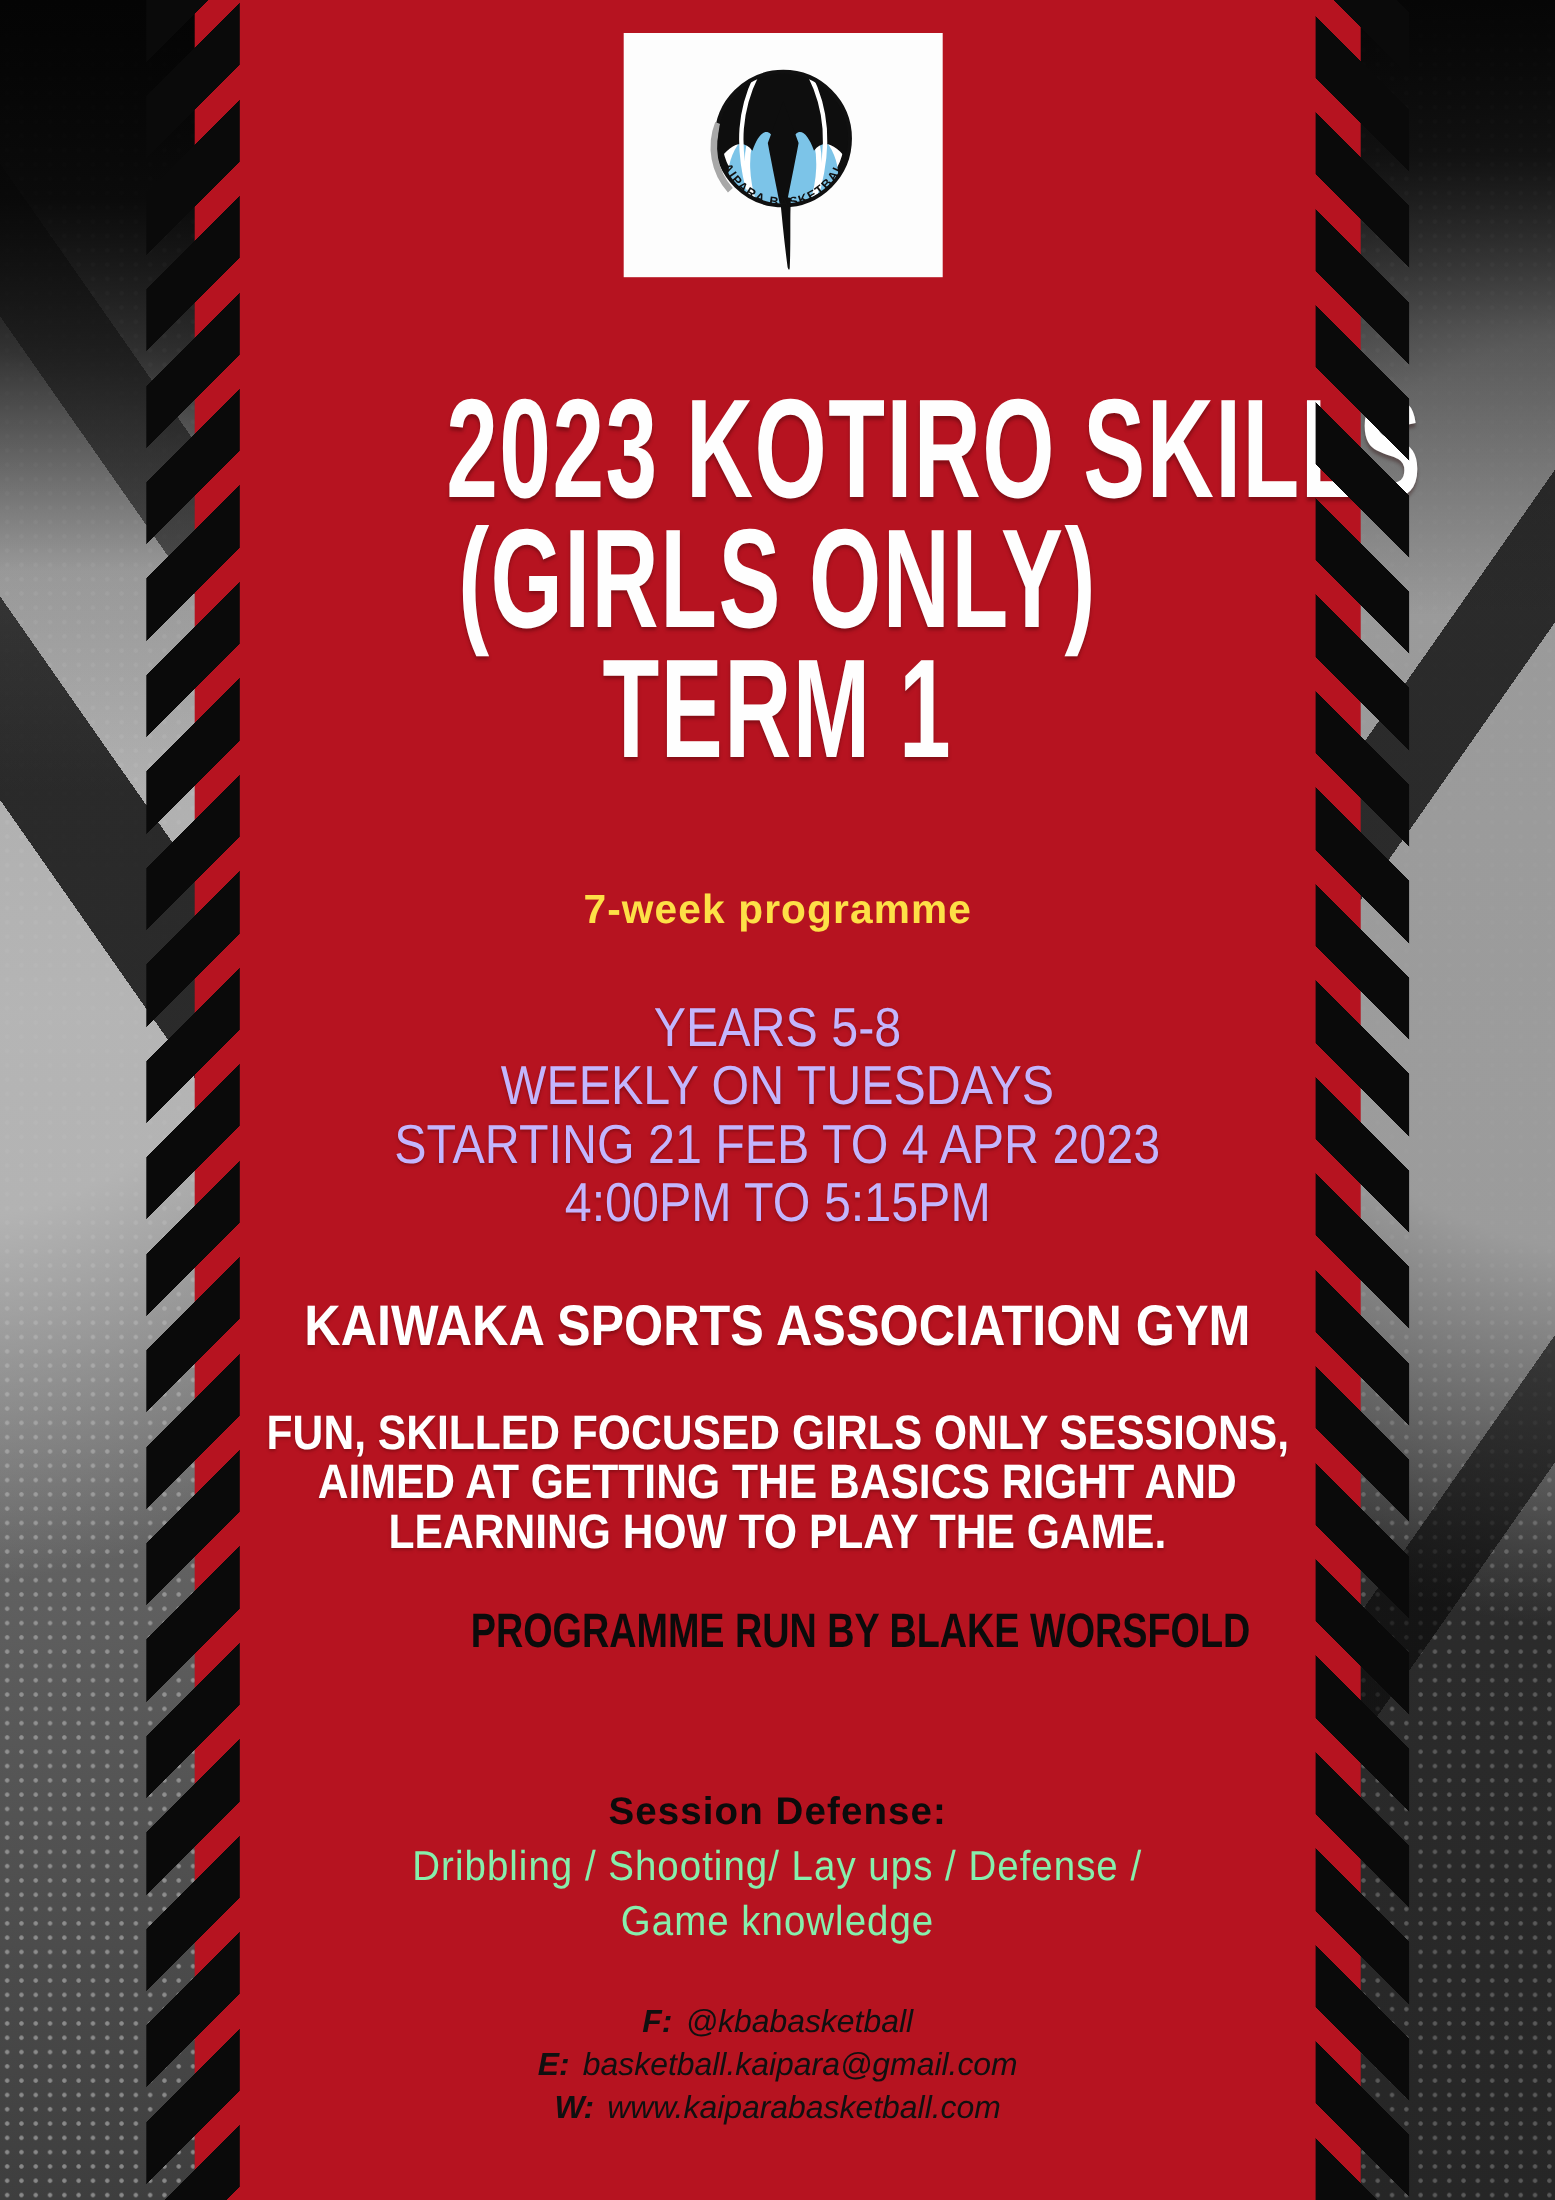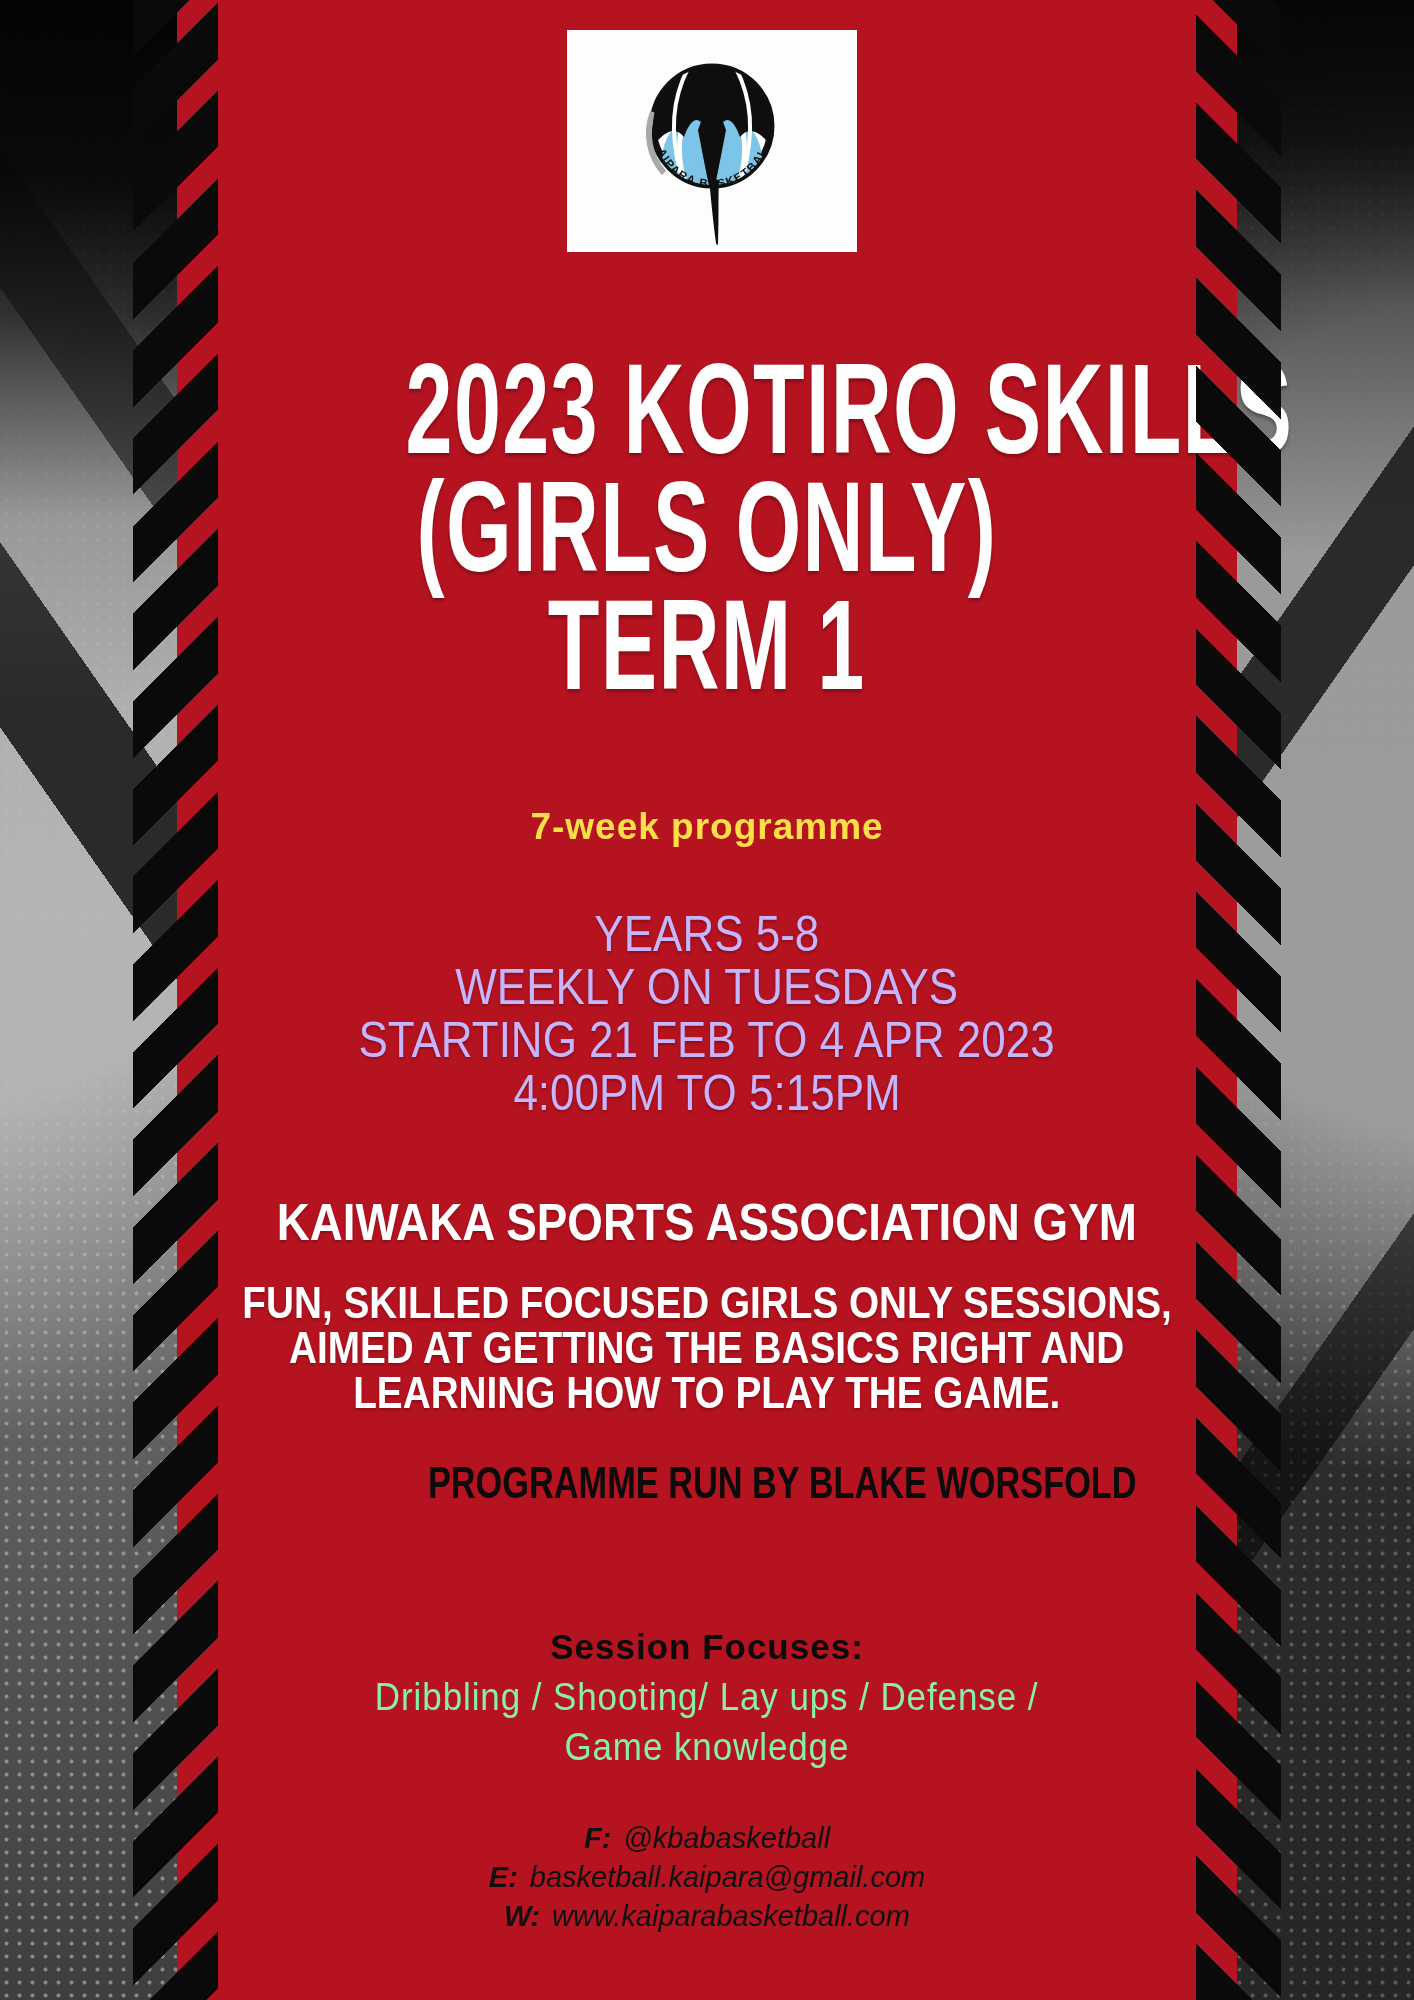--- a/index.html
+++ b/index.html
@@ -60,21 +60,21 @@
   .tline{display:block;}
   .cond{display:inline-block;transform-origin:50% 50%;white-space:nowrap;}
   .title{top:350px;color:#FEFEFE;font-weight:bold;}
   .title .tline{line-height:118px;font-size:128px;}
   .title .cond{transform:scaleX(0.66);letter-spacing:2px;text-shadow:0 3px 4px rgba(40,0,0,.35);}
   .programme{top:805px;line-height:44px;font-size:37px;font-weight:bold;color:#fde047;letter-spacing:1px;}
   .details{top:908px;color:#c4b5fd;font-weight:normal;}
   .details .tline{line-height:53px;font-size:50px;}
   .details .cond{transform:scaleX(0.88);text-shadow:0 2px 3px rgba(60,0,0,.35);}
   .venue{top:1180px;color:#FFFFFF;font-weight:bold;}
-  .venue .tline{line-height:52px;font-size:52px;margin-top:16px;}
+  .venue .tline{line-height:52px;font-size:52px;}
   .venue .cond{transform:scaleX(0.88);text-shadow:0 2px 3px rgba(60,0,0,.35);}
   .description{top:1280px;color:#FFFFFF;font-weight:bold;}
   .description .tline{line-height:45px;font-size:44px;}
   .description .cond{transform:scaleX(0.88);text-shadow:0 2px 3px rgba(60,0,0,.35);}
   .coach{top:1457px;color:#0B0B0B;font-weight:bold;}
   .coach .tline{line-height:52px;font-size:44px;text-align:right;}
   .coach .cond{transform:scaleX(0.78);}
   .focus-heading{top:1624px;line-height:46px;font-size:35px;font-weight:bold;color:#0B0B0B;letter-spacing:1px;}
   .focus-lines{top:1672px;color:#86efac;font-weight:normal;}
   .focus-lines .tline{line-height:50px;font-size:38px;}
@@ -148,21 +148,21 @@
     <div class="tblock description">
       <span class="tline"><span class="cond">FUN, SKILLED FOCUSED GIRLS ONLY SESSIONS,</span></span>
       <span class="tline"><span class="cond">AIMED AT GETTING THE BASICS RIGHT AND</span></span>
       <span class="tline"><span class="cond">LEARNING HOW TO PLAY THE GAME.</span></span>
     </div>
 
     <div class="tblock coach">
       <span class="tline"><span class="cond">PROGRAMME RUN BY BLAKE WORSFOLD</span></span>
     </div>
 
-    <div class="tblock focus-heading">Session Focuses:</div>
+    <div class="tblock focus-heading">Session Defense:</div>
     <div class="tblock focus-lines">
       <span class="tline"><span class="cond">Dribbling / Shooting/ Lay ups / Defense /</span></span>
       <span class="tline"><span class="cond">Game knowledge</span></span>
     </div>
 
     <div class="tblock contacts">
       <span class="tline"><span class="clabel">F:</span><span>@kbabasketball</span></span>
       <span class="tline"><span class="clabel">E:</span><span>basketball.kaipara@gmail.com</span></span>
       <span class="tline"><span class="clabel">W:</span><span>www.kaiparabasketball.com</span></span>
     </div>

